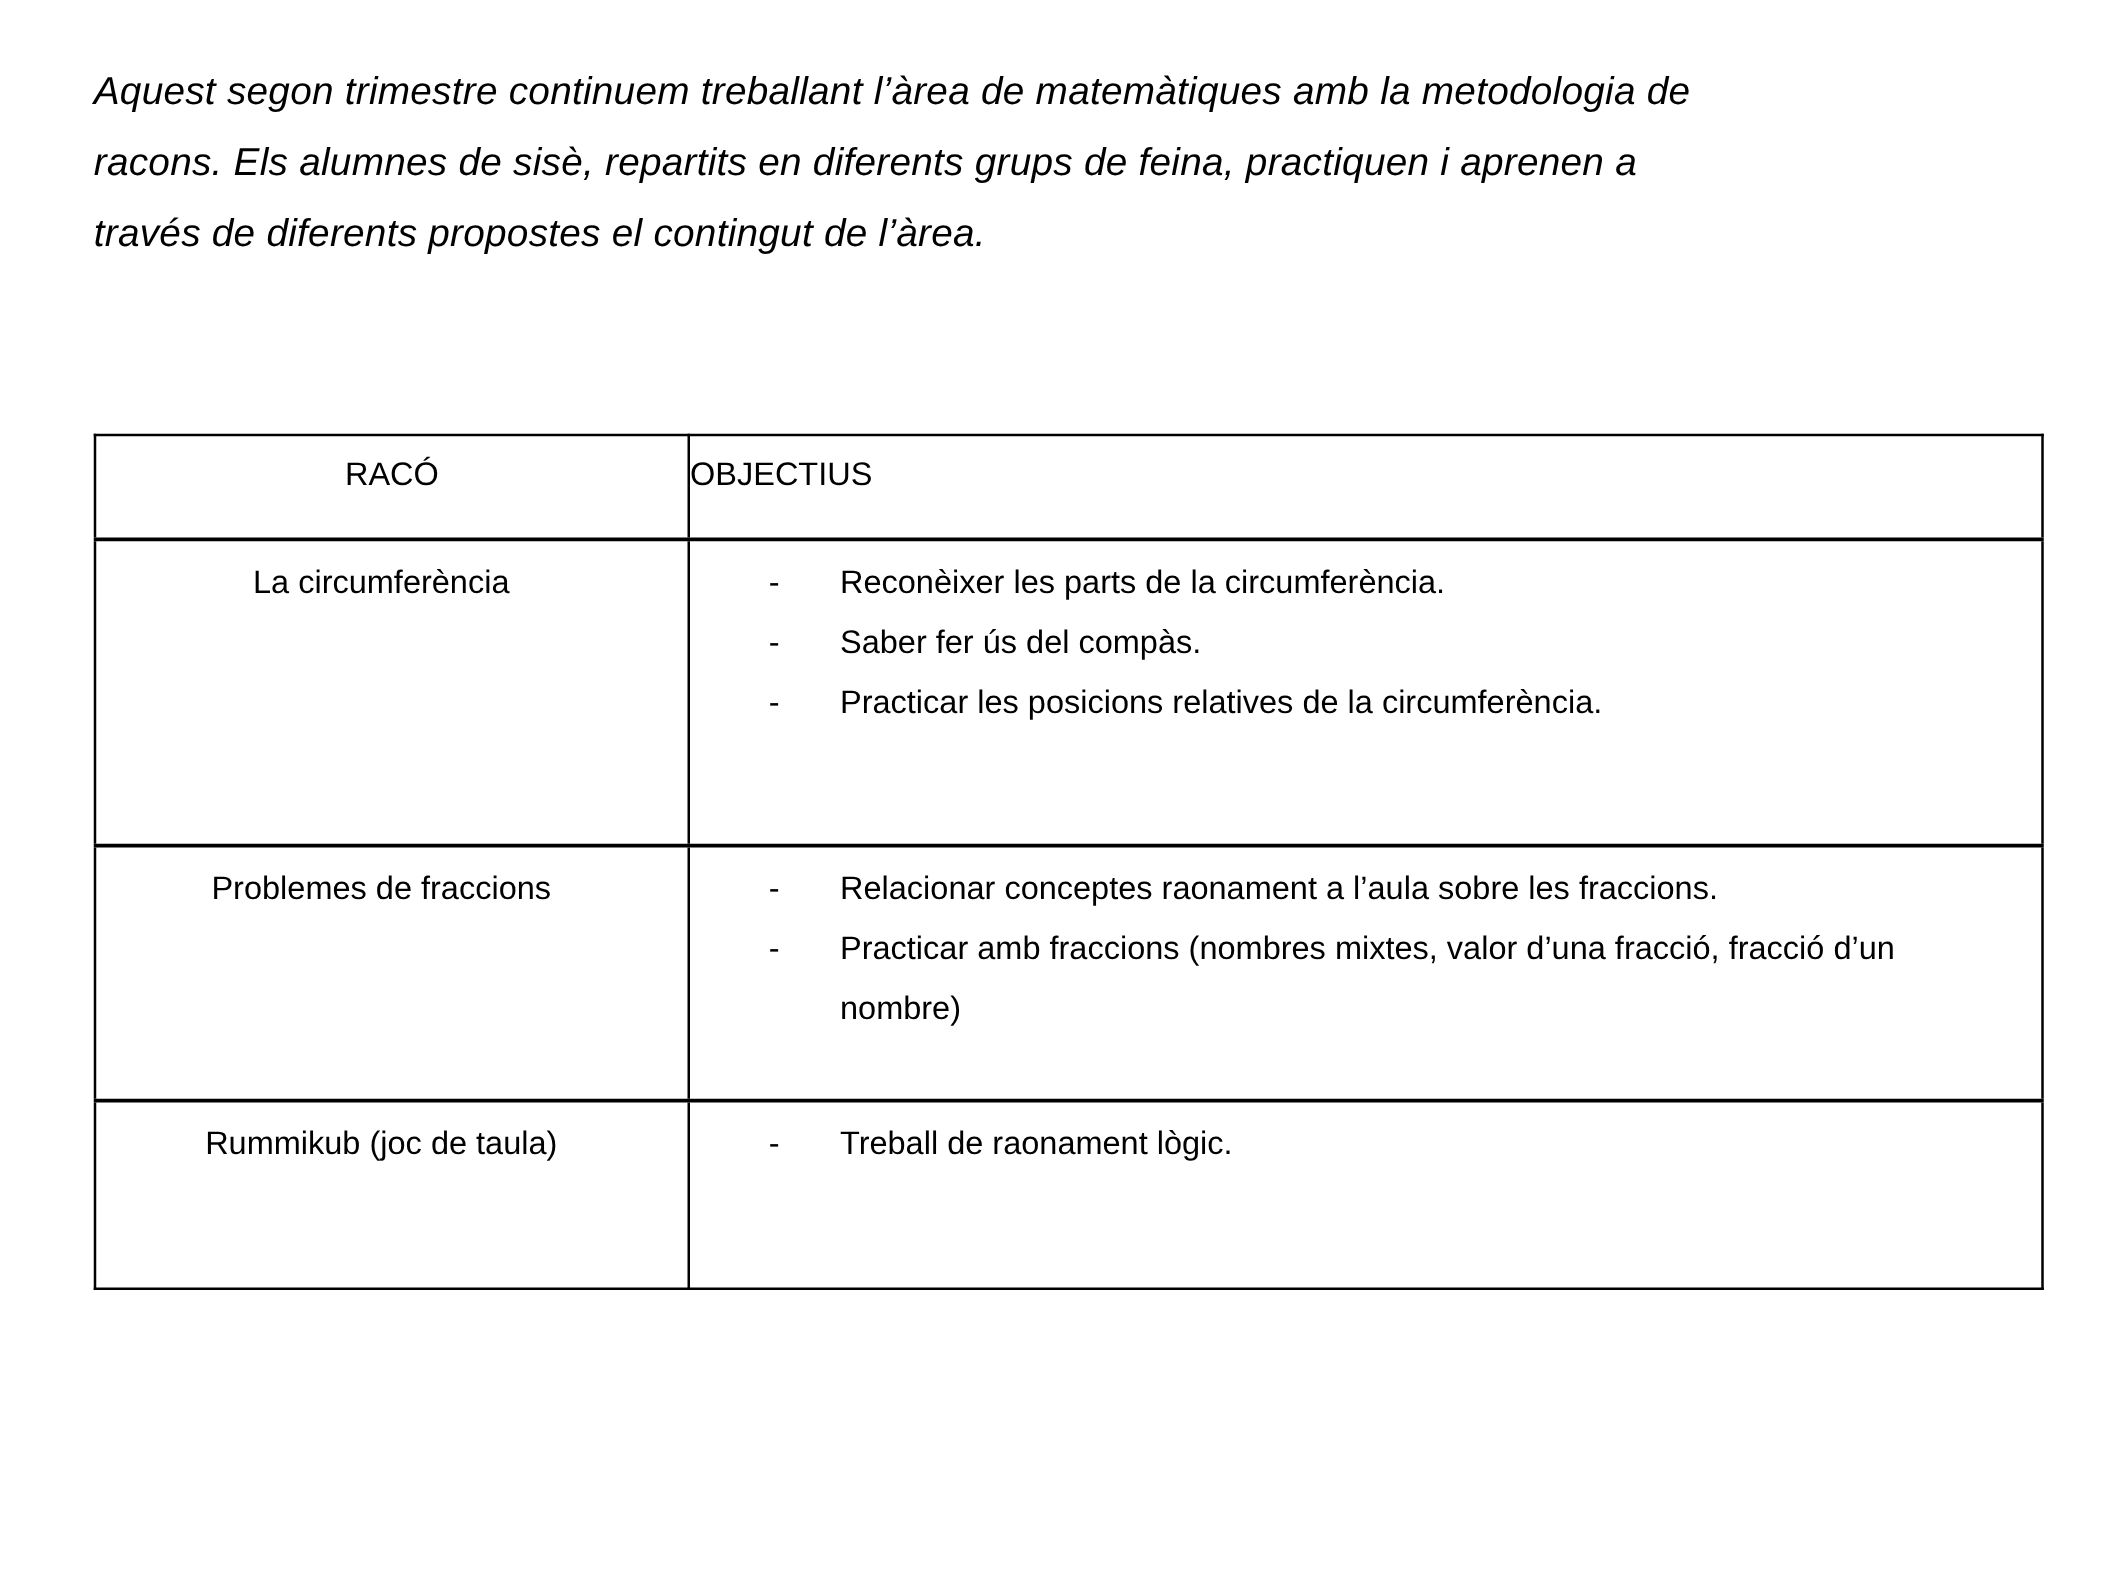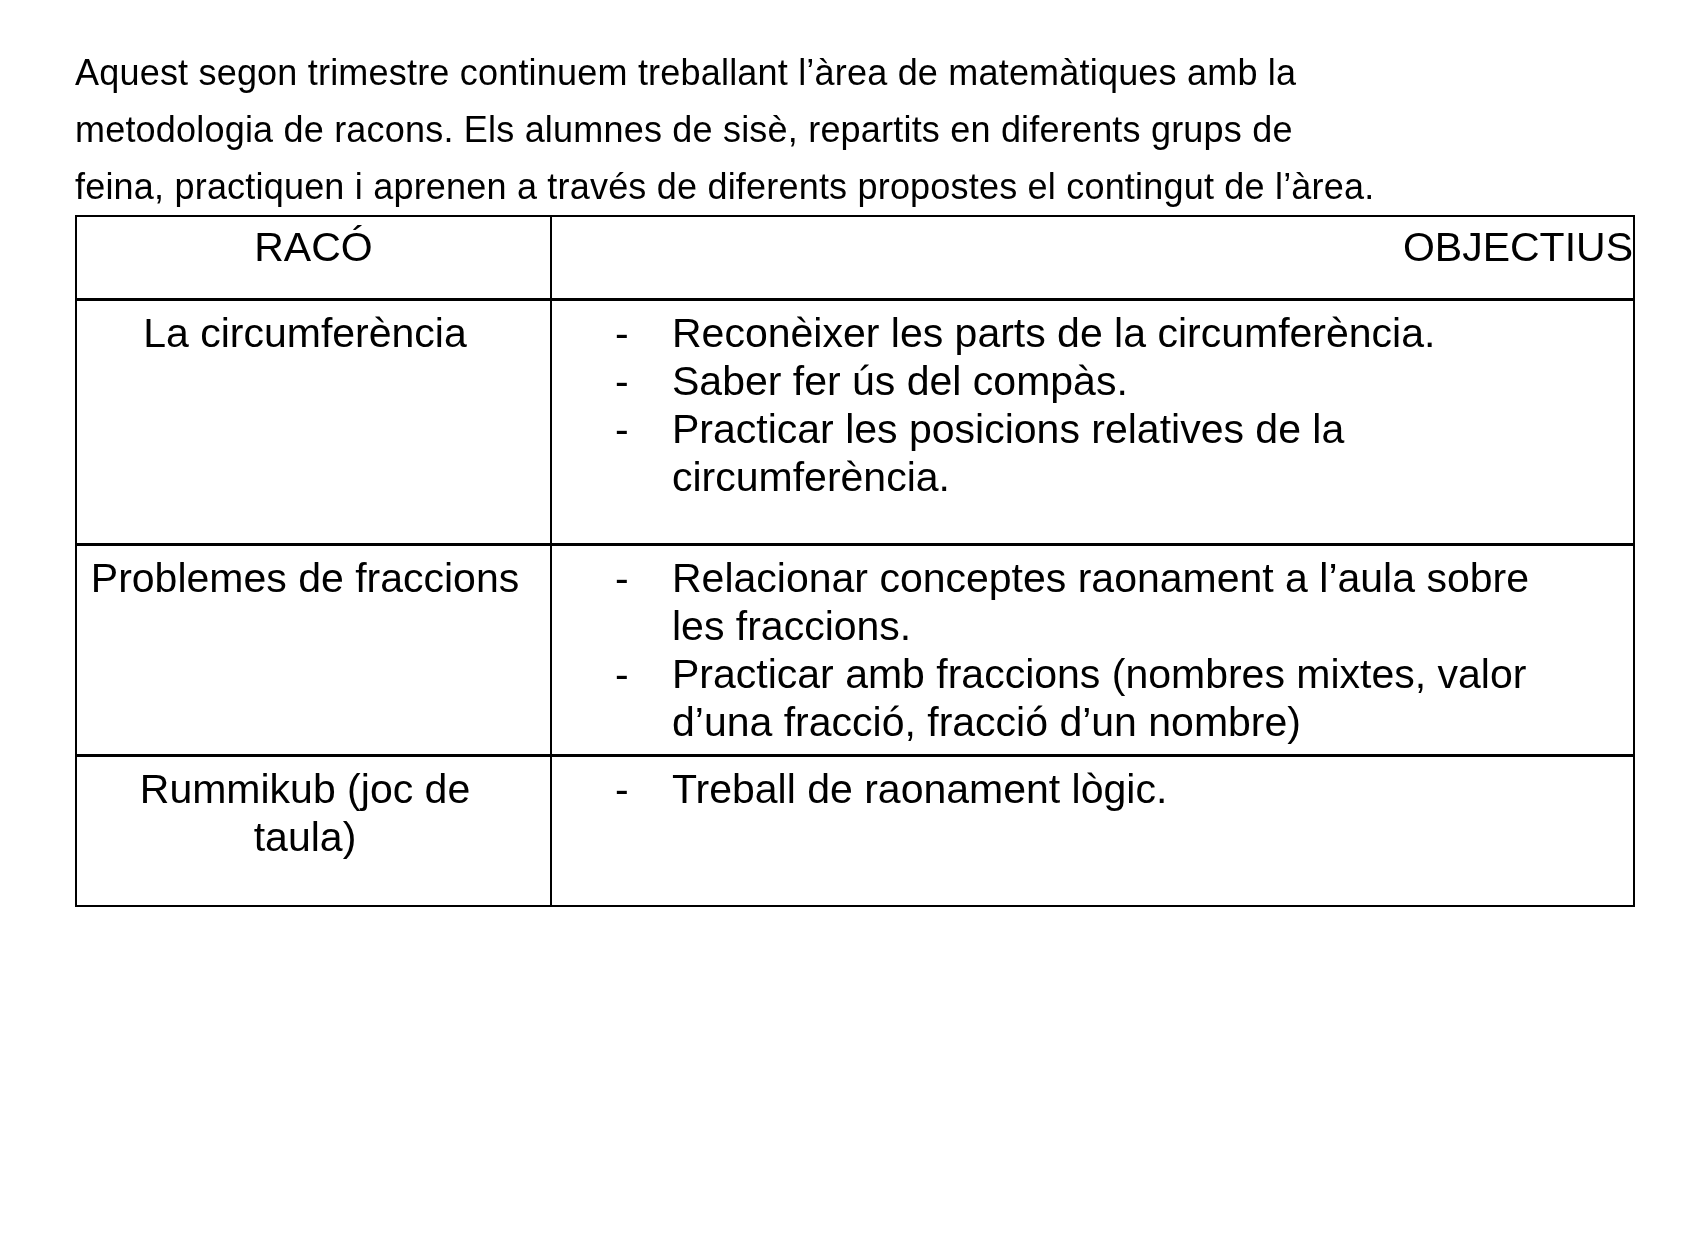--- a/index.html
+++ b/index.html
@@ -13,55 +13,57 @@
     overflow: hidden;
   }
 
   .page {
     width: 1683px;
     height: 1255px;
     padding: 44px 0 0 75px;
   }
 
   .body-text {
-    font-size: 36px;
+    font-size: 31px;
     line-height: 57px;
     letter-spacing: 0.2px;
+    font-style: italic;
   }
 
   .intro-paragraph {
     max-width: 1300px;
     margin: 0;
   }
 
   .round-paragraph {
     max-width: 1400px;
     margin-top: 16px;
   }
 
   table.racons-table {
     border-collapse: collapse;
+    margin-top: 132px;
     width: 1558px;
     table-layout: fixed;
-    font-size: 41px;
+    font-size: 26px;
     line-height: 48px;
   }
 
   table.racons-table th,
   table.racons-table td {
     border: 2px solid #000000;
     vertical-align: top;
     font-weight: normal;
   }
 
   
   table.racons-table tbody td { border-top-width: 3px; }
 
   th.raco-header    { width: 475px;  height: 83px; text-align: center; padding-top: 6px; }
-  th.objectius-header { width: 1083px; height: 83px; text-align: right; padding-top: 6px; }
+  th.objectius-header { width: 1083px; height: 83px; text-align: left; padding-top: 6px; }
 
   td.raco-cell {
     padding: 8px 30px 8px 13px;
     text-align: center;
   }
 
   td.objectius-cell {
     padding: 8px 90px 8px 0;
   }
 

